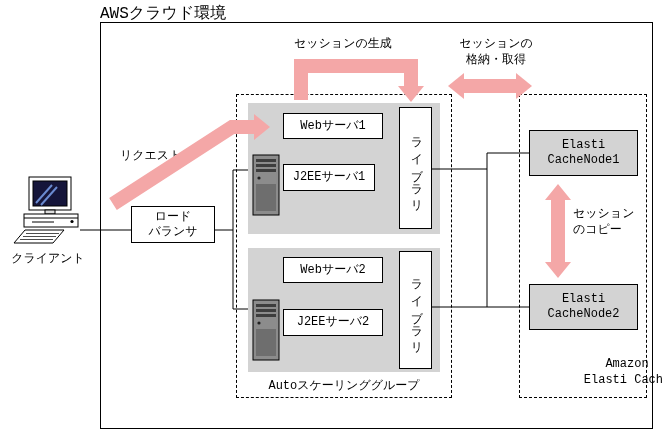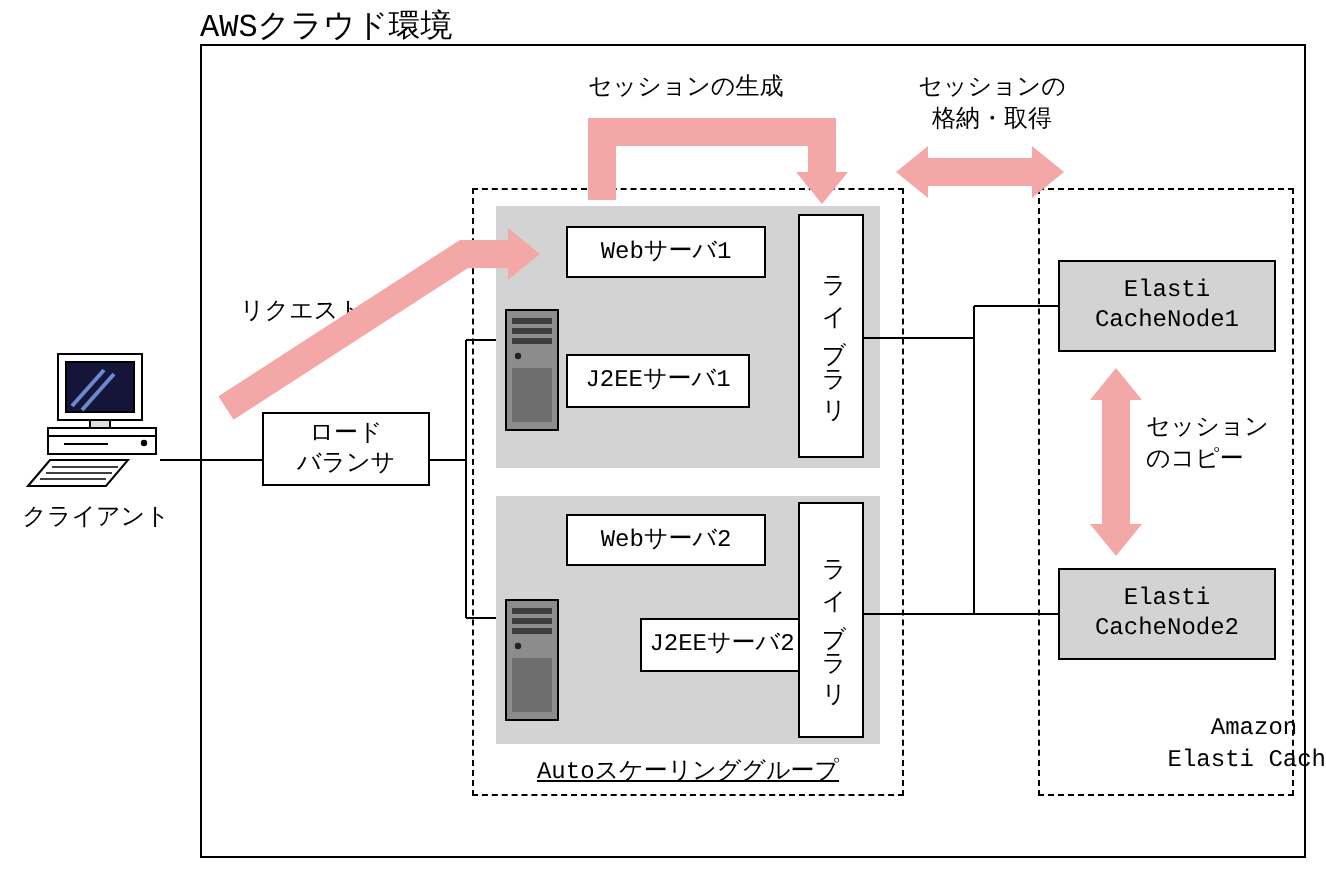--- a/index.html
+++ b/index.html
@@ -21,44 +21,44 @@
 </head>
 <body>
 
 <div class="canvas">
 
   <div class="abs lbl" style="left:100px; top:4px; font-size:16px;">AWSクラウド環境</div>
 
   <div class="abs" style="left:100px; top:22px; width:553px; height:407px; border:1px solid #000;"></div>
 
   <div class="abs dashed" style="left:236px; top:94px; width:216px; height:304px;"></div>
-  <div class="abs center" style="left:236px; top:377px; width:216px;text-decoration:underline;">Autoスケーリンググループ</div>
+  <div class="abs center" style="left:236px; top:377px; width:216px;">Autoスケーリンググループ</div>
 
   <div class="abs dashed" style="left:519px; top:94px; width:128px; height:304px;"></div>
   <div class="abs center pre lbl" style="left:519px; top:356px; width:128px;margin-left:44px;">Amazon
 Elasti Cache</div>
 
   <div class="abs grayfill" style="left:248px; top:103px; width:192px; height:131px;"></div>
   <div class="abs box" style="left:283px; top:113px; width:100px; height:26px;">Webサーバ1</div>
-  <div class="abs box" style="left:283px; top:177px; width:92px; height:27px;font-family:Liberation Mono, monospace;">J2EEサーバ1</div>
+  <div class="abs box" style="left:283px; top:164px; width:92px; height:27px;font-family:Liberation Mono, monospace;">J2EEサーバ1</div>
   <div class="abs box vtext" style="left:399px; top:107px; width:33px; height:122px;">ライブラリ</div>
   <div class="abs" style="left:252px; top:154px; width:28px; height:62px;">
     <svg viewBox="0 0 28 62" width="28" height="62">
       <rect x="1" y="1" width="26" height="60" fill="#8c8c8c" stroke="#000"></rect>
       <rect x="4" y="5" width="20" height="3" fill="#3d3d3d"></rect>
       <rect x="4" y="10" width="20" height="3" fill="#3d3d3d"></rect>
       <rect x="4" y="15" width="20" height="3" fill="#3d3d3d"></rect>
       <circle cx="7" cy="24" r="1.6" fill="#222"></circle>
       <rect x="4" y="30" width="20" height="27" fill="#6e6e6e"></rect>
     </svg>
   </div>
 
   <div class="abs grayfill" style="left:248px; top:248px; width:192px; height:124px;"></div>
   <div class="abs box" style="left:283px; top:257px; width:100px; height:26px;">Webサーバ2</div>
-  <div class="abs box" style="left:283px; top:309px; width:82px; height:27px;margin-left:37px;">J2EEサーバ2</div>
+  <div class="abs box" style="left:283px; top:309px; width:100px; height:27px;">J2EEサーバ2</div>
   <div class="abs box vtext" style="left:399px; top:251px; width:33px; height:118px;">ライブラリ</div>
   <div class="abs" style="left:252px; top:299px; width:28px; height:62px;">
     <svg viewBox="0 0 28 62" width="28" height="62">
       <rect x="1" y="1" width="26" height="60" fill="#8c8c8c" stroke="#000"></rect>
       <rect x="4" y="5" width="20" height="3" fill="#3d3d3d"></rect>
       <rect x="4" y="10" width="20" height="3" fill="#3d3d3d"></rect>
       <rect x="4" y="15" width="20" height="3" fill="#3d3d3d"></rect>
       <circle cx="7" cy="24" r="1.6" fill="#222"></circle>
       <rect x="4" y="30" width="20" height="27" fill="#6e6e6e"></rect>
     </svg>

